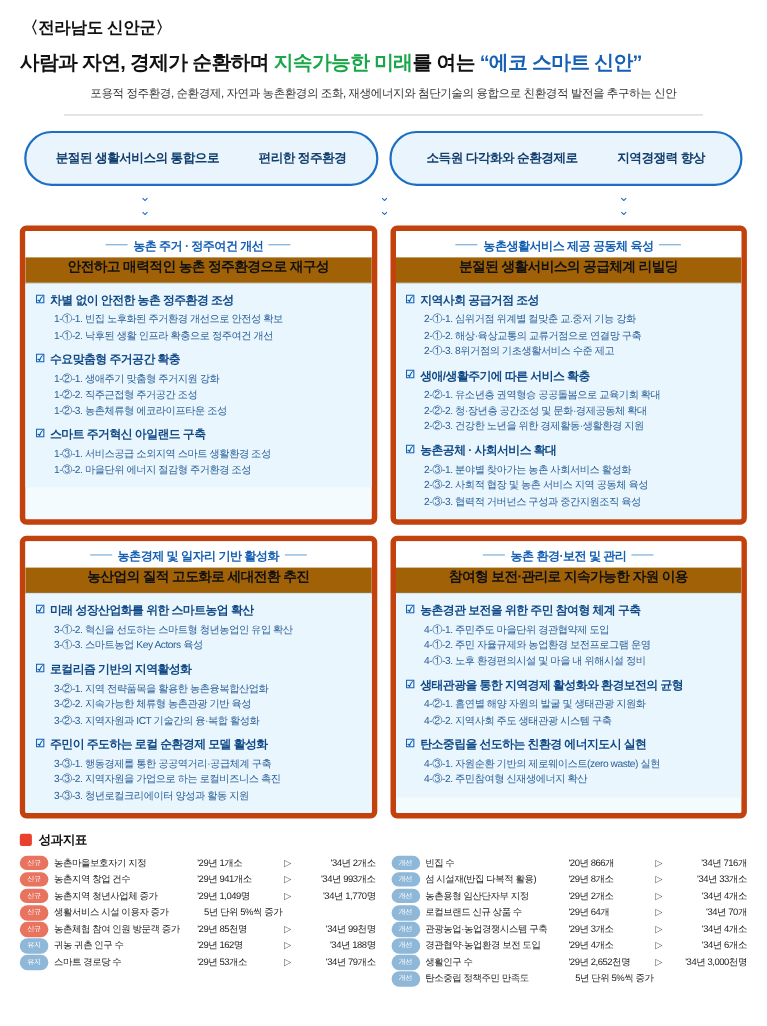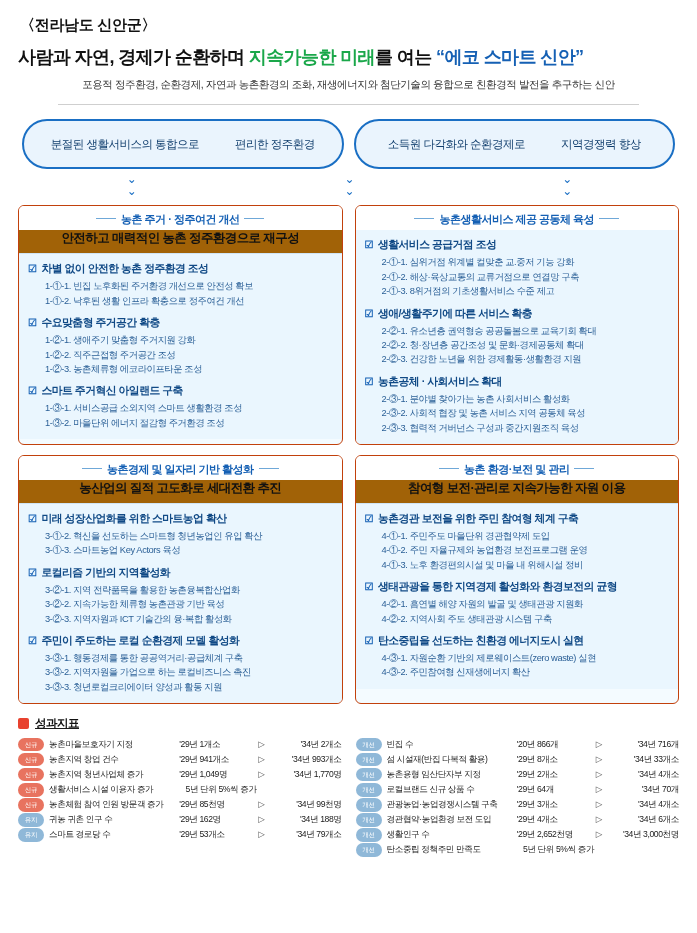--- a/index.html
+++ b/index.html
@@ -29,52 +29,52 @@
     text-align:center; font-size:10.5px; color:#333; letter-spacing:-0.4px;
     margin-top:9px;
   }
   .rule { height:1px; background:#cfcfcf; margin: 12px 40px 0 40px; }
 
   
   .goals { display:flex; justify-content:space-between; gap:10px; margin-top:14px; padding: 0 4px; }
   .goal {
     flex:1; border:2px solid #1a6fc4; border-radius:30px;
     background:#eaf4fd; color:#123f6e; text-align:center;
-    font-size:11.5px; font-weight:normal; letter-spacing:-0.5px; line-height:1.5;
+    font-size:11.5px; font-weight:bold; letter-spacing:-0.5px; line-height:1.5;
     padding:9px 6px; height:50px; display:flex; align-items:center; justify-content:center;gap:36px;
   }
   .chevrons { display:flex; justify-content:space-between; padding:0 4px; margin-top:4px; }
   .chev { flex:1; text-align:center; color:#1a6fc4; font-size:13px; line-height:1.0; letter-spacing:-2px;}
   .chev span { display:block; font-size:12px; }
 
   
   .grid { display:grid; grid-template-columns: 1fr 1fr; gap: 10px 12px; margin-top:8px; }
   .card {
-    border:1px solid #c2410c; border-radius:6px; overflow:hidden; background:#f4fbff;
+    border:5px solid #c2410c; border-radius:6px; overflow:hidden; background:#f4fbff;
   }
   .card-head {
     text-align:center; font-size:11px; font-weight:bold; color:#1560b4;
     padding:6px 4px 3px 4px; letter-spacing:-0.5px; background:#ffffff;
   }
   .card-head .dash { display:inline-block; width:20px; height:1px; background:#6fa8d8; vertical-align:4px; margin:0 5px;}
   .card-sub {
     text-align:center; font-size:12.5px; font-weight:bold; color:#111;
     padding:0 4px 6px 4px; letter-spacing:-0.6px; background:#a16207;
     border-bottom:1px solid #cfe4f5;
   }
   .card-body { background:#eaf6fe; padding:8px 9px 9px 9px; }
   .task { margin-bottom:8px; }
   .task:last-child { margin-bottom:0; }
   .task-title { font-size:10.8px; font-weight:bold; color:#114a86; letter-spacing:-0.5px; display:flex; gap:5px; align-items:flex-start;}
   .chk { color:#1560b4; font-size:10px; line-height:1.35; }
   .sub-list { margin:3px 0 0 17px; }
   .sub-item { font-size:9.3px; color:#2a5f96; letter-spacing:-0.4px; line-height:1.55; }
 
   
-  .results-head { display:flex; align-items:center; gap:6px; margin-top:12px;text-decoration:underline; }
+  .results-head { display:flex; align-items:center; gap:6px; margin-top:12px; }
   .results-icon { width:11px; height:11px; background:#e8412e; border-radius:2px; display:inline-block; }
   .results-title { font-size:11.5px; font-weight:bold; color:#111; letter-spacing:-0.5px; }
   .results { display:grid; grid-template-columns:1fr 1fr; gap:0 14px; margin-top:6px; }
   .res-row { display:flex; align-items:center; gap:5px; font-size:8.6px; line-height:1.75; letter-spacing:-0.4px; }
   .tag {
     flex:0 0 auto; width:26px; text-align:center; font-size:6.5px; color:#fff;
     background:#8fb8d8; border-radius:7px; padding:1px 0; letter-spacing:-0.3px;
   }
   .tag.red { background:#e8735f; }
   .res-name { flex:1 1 auto; color:#1b1b1b; white-space:nowrap; overflow:hidden; text-overflow:ellipsis;}
@@ -157,25 +157,26 @@
           <div class="sub-list">
             <div class="sub-item">1-③-1. 서비스공급 소외지역 스마트 생활환경 조성</div>
             <div class="sub-item">1-③-2. 마을단위 에너지 절감형 주거환경 조성</div>
           </div>
         </div>
       </div>
     </div>
 
     <div class="card">
       <div class="card-head"><span class="dash"></span><span>농촌생활서비스 제공 공동체 육성</span><span class="dash"></span></div>
+      <div class="card-sub">분절된 생활서비스의 공급체계 리빌딩</div>
       <div class="card-body">
         <div class="task">
           <div class="task-title">
               <span class="chk">☑</span>
-              <span>생활서비스 공급거점 조성</span>
+              <span>지역사회 공급거점 조성</span>
             </div>
           <div class="sub-list">
             <div class="sub-item">2-①-1. 심위거점 위계별 컬맞춘 교.중저 기능 강화</div>
             <div class="sub-item">2-①-2. 해상·육상교통의 교류거점으로 연결망 구축</div>
             <div class="sub-item">2-①-3. 8위거점의 기초생활서비스 수준 제고</div>
           </div>
         </div>
         <div class="task">
           <div class="task-title">
               <span class="chk">☑</span>

